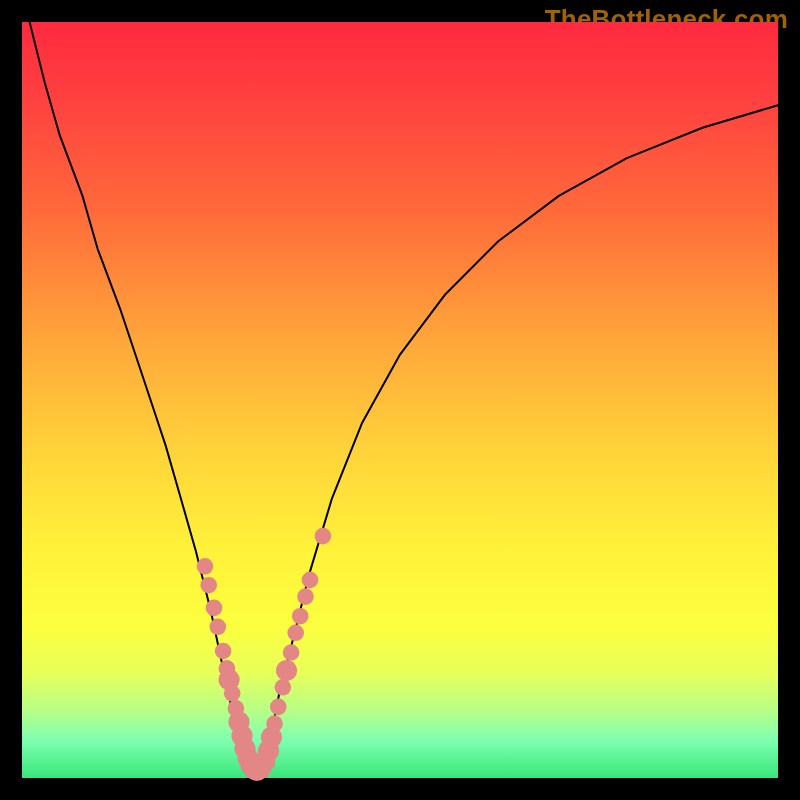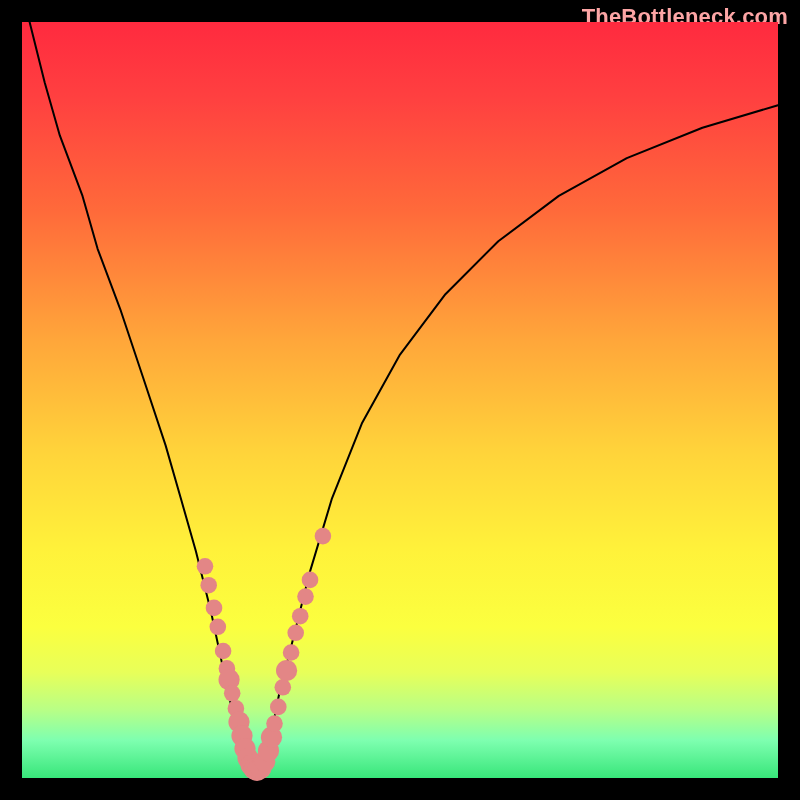--- a/index.html
+++ b/index.html
@@ -32,23 +32,23 @@
       #fbff3f 80%,
       #e8ff59 86%,
       #b8ff86 91%,
       #7effb0 95%,
       #38e67a 100%);
   }
   .watermark {
     position: absolute;
     top: 4px;
     right: 12px;
-    font-size: 22px;
+    font-size: 26px;
     font-weight: 600;
-    color: #fca5a5;
+    color: #a16207;
     letter-spacing: 0.2px;
     user-select: none;
   }
   svg.curve {
     position: absolute;
     left: 0;
     top: 0;
     width: 756px;
     height: 756px;
     overflow: visible;

